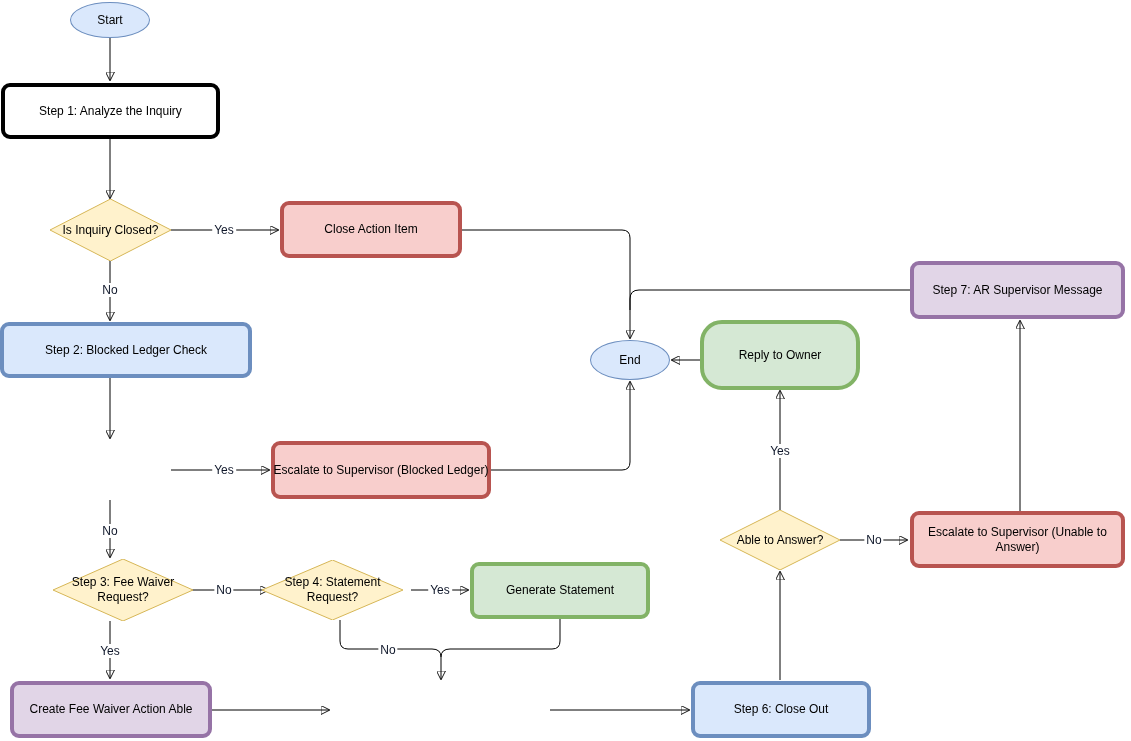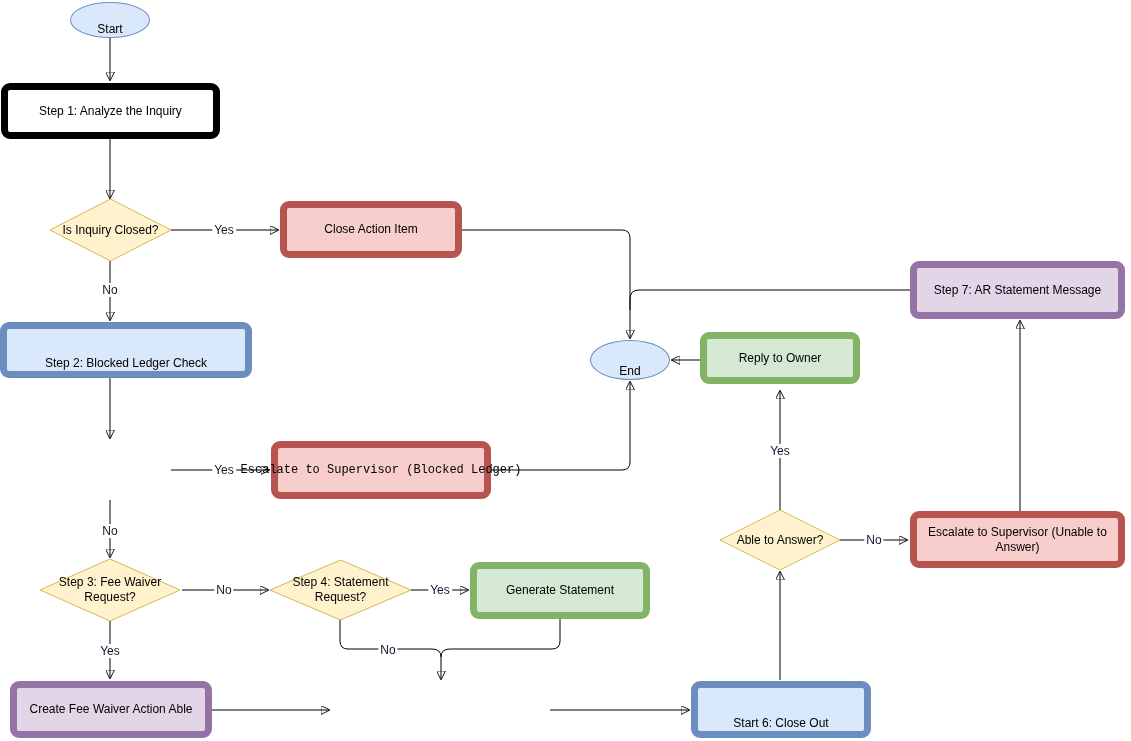--- a/index.html
+++ b/index.html
@@ -14,28 +14,28 @@
   svg.edges { position: absolute; left: 0; top: 0; width: 1131px; height: 741px; }
   svg.edges path { fill: none; stroke: #000000; stroke-width: 1; }
 
   .node {
     position: absolute;
     display: flex; align-items: center; justify-content: center;
     text-align: center;
     font-size: 12px; color: #000000; line-height: 1.25;
     box-sizing: border-box;
   }
-  .rect { border: 7px solid #22c55e; border-radius: 9px; padding: 0 10px; }
+  .rect { border: 4px solid #22c55e; border-radius: 9px; padding: 0 10px; }
   .ellipse { border: 1px solid #000; border-radius: 50%; }
 
   .diamond { background: transparent; border: none; padding: 0 14px; }
   .diamond > svg.shape { position: absolute; inset: 0; width: 100%; height: 100%; }
   .diamond > .lbl { position: relative; z-index: 1; }
 
-  .c-blue   { background: var(--blue_fill,   #dae8fc); border-color: var(--blue_stroke,   #6c8ebf); align-items: flex-end; }
+  .c-blue   { background: var(--blue_fill,   #dae8fc); border-color: var(--blue_stroke,   #6c8ebf); }
   .c-yellow { background: var(--yellow_fill, #fff2cc); border-color: var(--yellow_stroke, #d6b656); }
   .c-red    { background: var(--red_fill,    #f8cecc); border-color: var(--red_stroke,    #b85450); }
   .c-green  { background: var(--green_fill,  #d5e8d4); border-color: var(--green_stroke,  #82b366); }
   .c-purple { background: var(--purple_fill, #e1d5e7); border-color: var(--purple_stroke, #9673a6); }
   .c-white  { background: var(--white_fill,  #ffffff); border-color: var(--black_stroke,  #000000); }
 
   .diamond.c-yellow { background: transparent; }
   .diamond.c-yellow polygon {
     fill: var(--yellow_fill, #fff2cc);
     stroke: var(--yellow_stroke, #d6b656);
@@ -105,67 +105,67 @@
 
   <div class="node rect c-red" style="left:280px;top:201px;width:182px;height:57px;">
     <span class="lbl">Close Action Item</span>
   </div>
 
   <div class="node rect c-blue" style="left:0px;top:322px;width:252px;height:56px;">
     <span class="lbl">Step 2: Blocked Ledger Check</span>
   </div>
 
 
-  <div class="node rect c-red" style="left:271px;top:441px;width:220px;height:58px;padding:0 2px;font-family:Liberation Mono, monospace;">
+  <div class="node rect c-red" style="left:271px;top:441px;width:220px;height:58px;padding:0 2px;">
     <span class="lbl nowrap">Escalate to Supervisor (Blocked Ledger)</span>
   </div>
 
-  <div class="node diamond c-yellow" style="left:40px;top:559px;width:140px;height:62px;">
+  <div class="node diamond c-yellow" style="left:53px;top:559px;width:140px;height:62px;">
     <svg class="shape" viewBox="0 0 100 50" preserveAspectRatio="none">
         <polygon points="50,0 100,25 50,50 0,25"></polygon>
       </svg>
     <span class="lbl">Step 3: Fee Waiver Request?</span>
   </div>
 
-  <div class="node diamond c-yellow" style="left:270px;top:560px;width:141px;height:60px;">
+  <div class="node diamond c-yellow" style="left:262px;top:560px;width:141px;height:60px;">
     <svg class="shape" viewBox="0 0 100 50" preserveAspectRatio="none">
         <polygon points="50,0 100,25 50,50 0,25"></polygon>
       </svg>
     <span class="lbl">Step 4: Statement Request?</span>
   </div>
 
   <div class="node rect c-green" style="left:470px;top:562px;width:180px;height:57px;align-items:center;">
     <span class="lbl">Generate Statement</span>
   </div>
 
   <div class="node rect c-purple" style="left:10px;top:681px;width:202px;height:57px;">
     <span class="lbl">Create Fee Waiver Action Able</span>
   </div>
 
 
   <div class="node rect c-blue" style="left:691px;top:681px;width:180px;height:57px;">
-    <span class="lbl">Start 6: Close Out</span>
+    <span class="lbl">Step 6: Close Out</span>
   </div>
 
   <div class="node diamond c-yellow" style="left:720px;top:510px;width:120px;height:60px;text-align:center;">
     <svg class="shape" viewBox="0 0 100 50" preserveAspectRatio="none">
         <polygon points="50,0 100,25 50,50 0,25"></polygon>
       </svg>
     <span class="lbl nowrap">Able to Answer?</span>
   </div>
 
   <div class="node rect c-red" style="left:910px;top:511px;width:215px;height:57px;">
     <span class="lbl">Escalate to Supervisor (Unable to Answer)</span>
   </div>
 
   <div class="node rect c-purple" style="left:910px;top:261px;width:215px;height:58px;">
-    <span class="lbl">Step 7: AR Statement Message</span>
+    <span class="lbl">Step 7: AR Supervisor Message</span>
   </div>
 
-  <div class="node rect c-green" style="left:700px;top:332px;width:160px;height:52px;">
+  <div class="node rect c-green" style="left:700px;top:320px;width:160px;height:70px;border-radius:22px;">
     <span class="lbl">Reply to Owner</span>
   </div>
 
   <div class="node ellipse c-blue" style="left:590px;top:340px;width:80px;height:40px;">
     <span class="lbl">End</span>
   </div>
 
   <div class="edge-label" style="left:224px;top:230px;">Yes</div>
   <div class="edge-label" style="left:110px;top:290px;">No</div>
   <div class="edge-label" style="left:224px;top:470px;">Yes</div>

